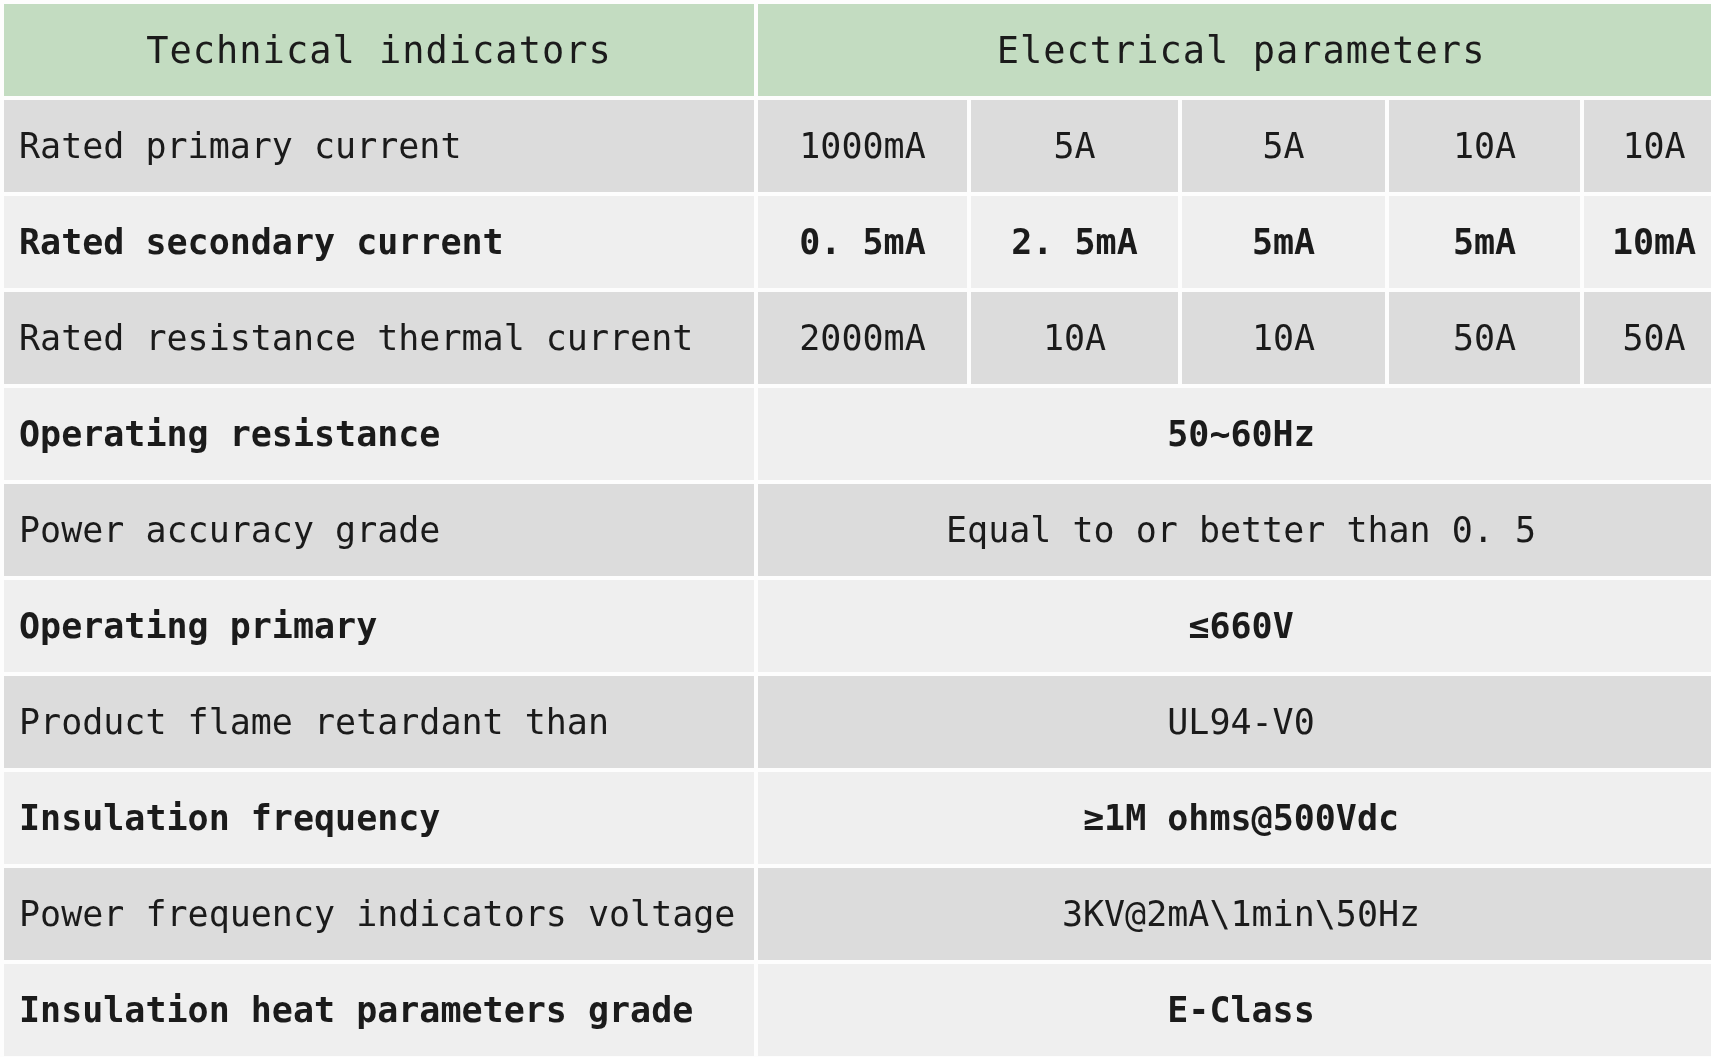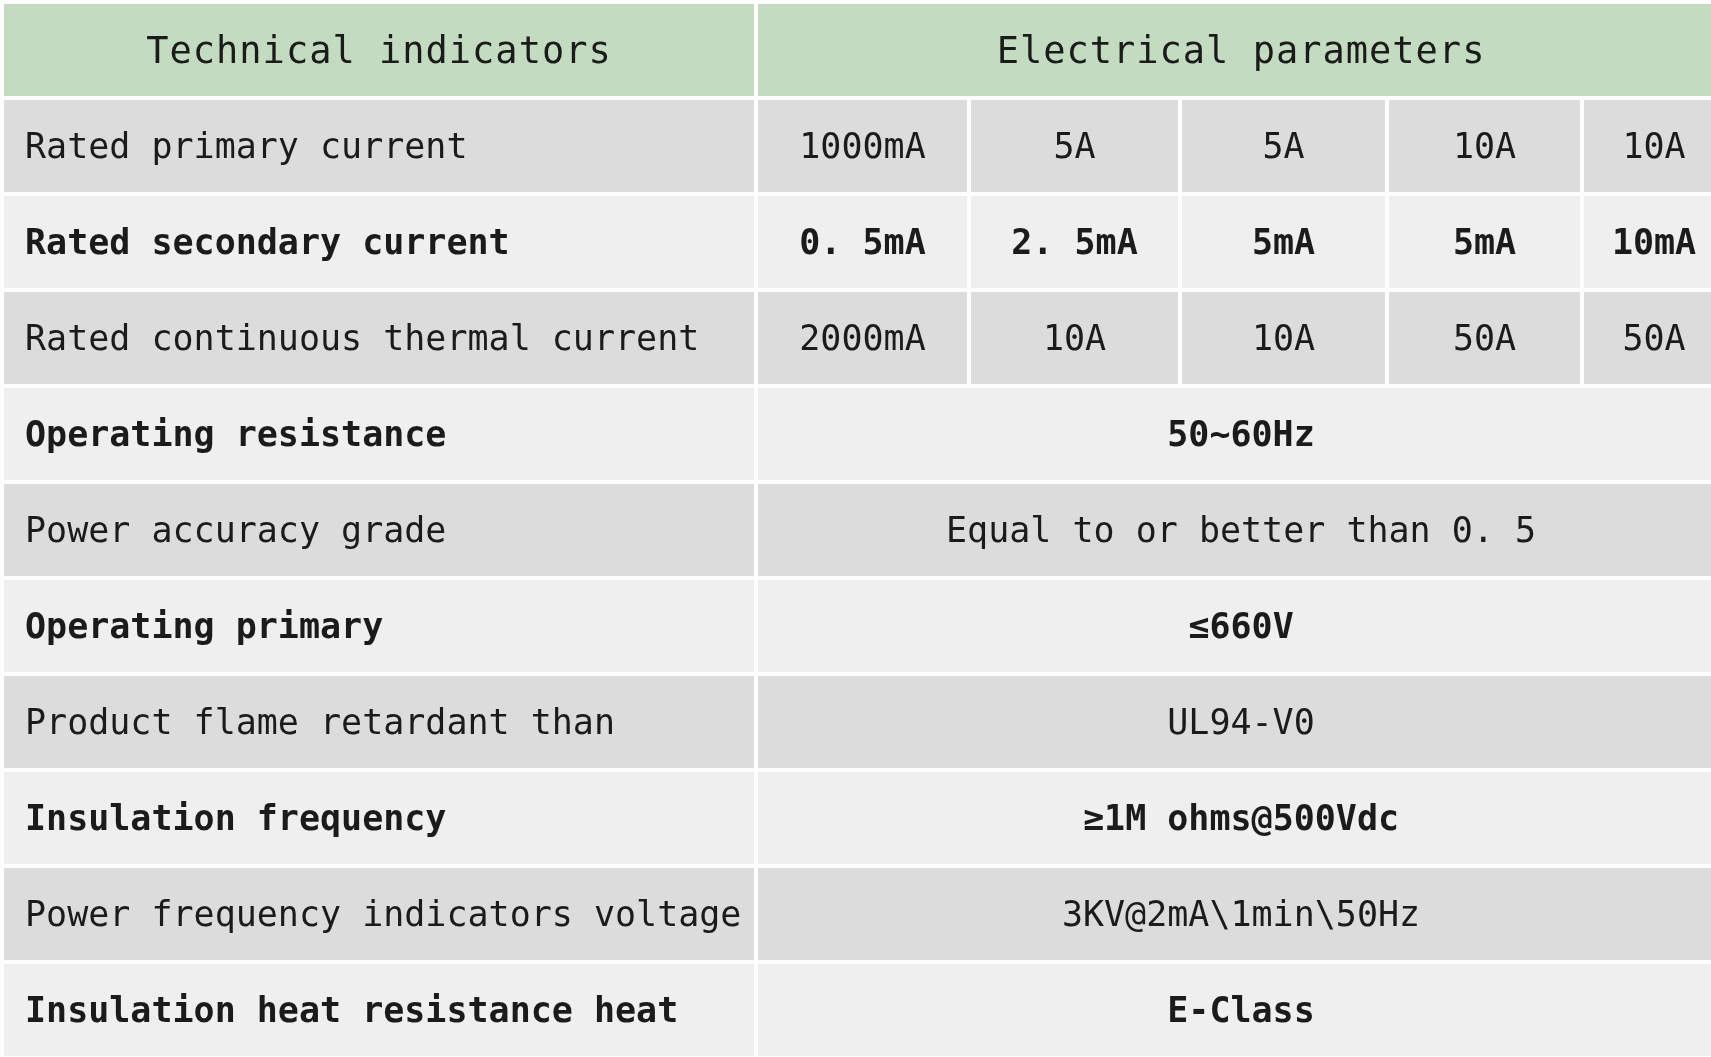--- a/index.html
+++ b/index.html
@@ -42,21 +42,21 @@
   .spec-table th {
     background: #c3dcc1;
     font-size: 37px;
     letter-spacing: 1px;
     margin-top: 30px;
   }
   tr.row-dark  td { background: #dcdcdc; }
   tr.row-light td { background: #efefef; font-weight: bold; }
   td.label-cell {
     text-align: left;
-    padding-left: 21px;
+    padding-left: 15px;
   }
   td.span-cell {
     text-align: center;
   }
 </style>
 </head>
 <body>
 
 <div class="viewport">
   <table class="spec-table">
@@ -87,21 +87,21 @@
     <tr class="row-light">
       <td class="label-cell">Rated secondary current</td>
       <td>0. 5mA</td>
       <td>2. 5mA</td>
       <td>5mA</td>
       <td>5mA</td>
       <td>10mA</td>
     </tr>
 
     <tr class="row-dark">
-      <td class="label-cell">Rated continuous thermal current</td>
+      <td class="label-cell">Rated resistance thermal current</td>
       <td>2000mA</td>
       <td>10A</td>
       <td>10A</td>
       <td>50A</td>
       <td>50A</td>
     </tr>
 
     <tr class="row-light">
       <td class="label-cell">Operating resistance</td>
       <td class="span-cell" colspan="5">50~60Hz</td>
@@ -126,19 +126,19 @@
       <td class="label-cell">Insulation frequency</td>
       <td class="span-cell" colspan="5">≥1M ohms@500Vdc</td>
     </tr>
 
     <tr class="row-dark">
       <td class="label-cell">Power frequency indicators voltage</td>
       <td class="span-cell" colspan="5">3KV@2mA\1min\50Hz</td>
     </tr>
 
     <tr class="row-light">
-      <td class="label-cell">Insulation heat resistance heat</td>
+      <td class="label-cell">Insulation heat parameters grade</td>
       <td class="span-cell" colspan="5">E-Class</td>
     </tr>
 
   </tbody>
     </table>
 </div>
 
 </body></html>

